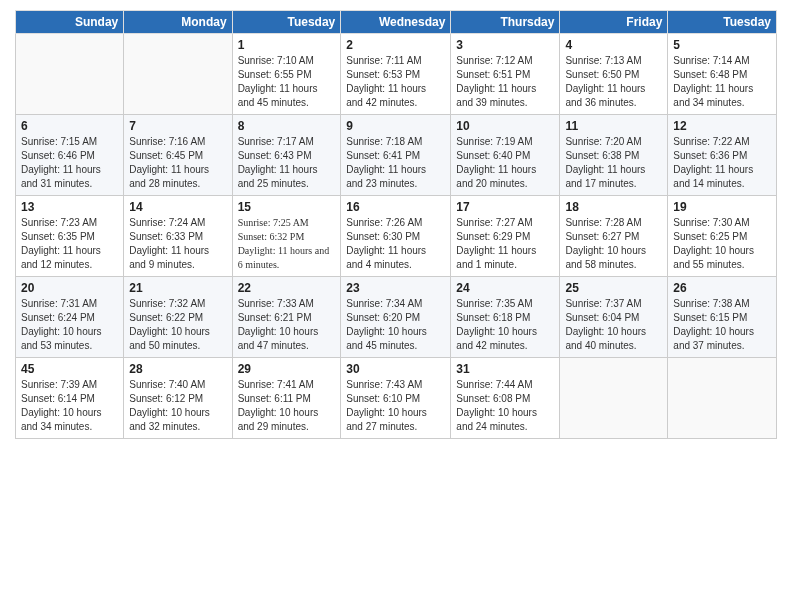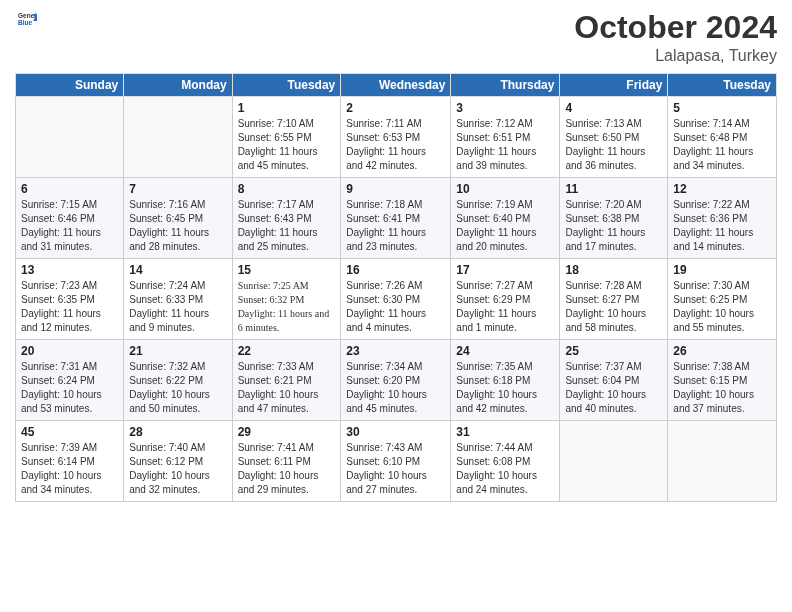--- a/index.html
+++ b/index.html
@@ -84,36 +84,20 @@
       line-height: 1.4;
     }
     .empty-cell {
       background: #f9f9f9 !important;
     }
   </style>
 </head>
 <body>
 
 <div class="page">
-  <div class="header-row">
-    <div class="logo">
-      <div>
-        <svg class="logo-icon" viewBox="0 0 40 40" xmlns="http://www.w3.org/2000/svg">
-          <text x="2" y="16" font-size="13" font-weight="bold" fill="#333" font-family="Arial">General</text>
-          <text x="2" y="29" font-size="13" font-weight="bold" fill="#1a5bb5" font-family="Arial">Blue</text>
-          <polygon points="32,8 40,8 40,22 32,22 36,15" fill="#2a6db5"></polygon>
-          <polygon points="36,5 40,8 36,11" fill="#5b9bd5"></polygon>
-        </svg>
-      </div>
-    </div>
-    <div class="title-block">
-      <div class="calendar-title">October 2024</div>
-      <div class="calendar-subtitle">Lalapasa, Turkey</div>
-    </div>
-  </div>
 
   <table>
     <thead>
       <tr>
 
       <th>Sunday</th>
           <th>Monday</th>
           <th>Tuesday</th>
           <th>Wednesday</th>
           <th>Thursday</th>

